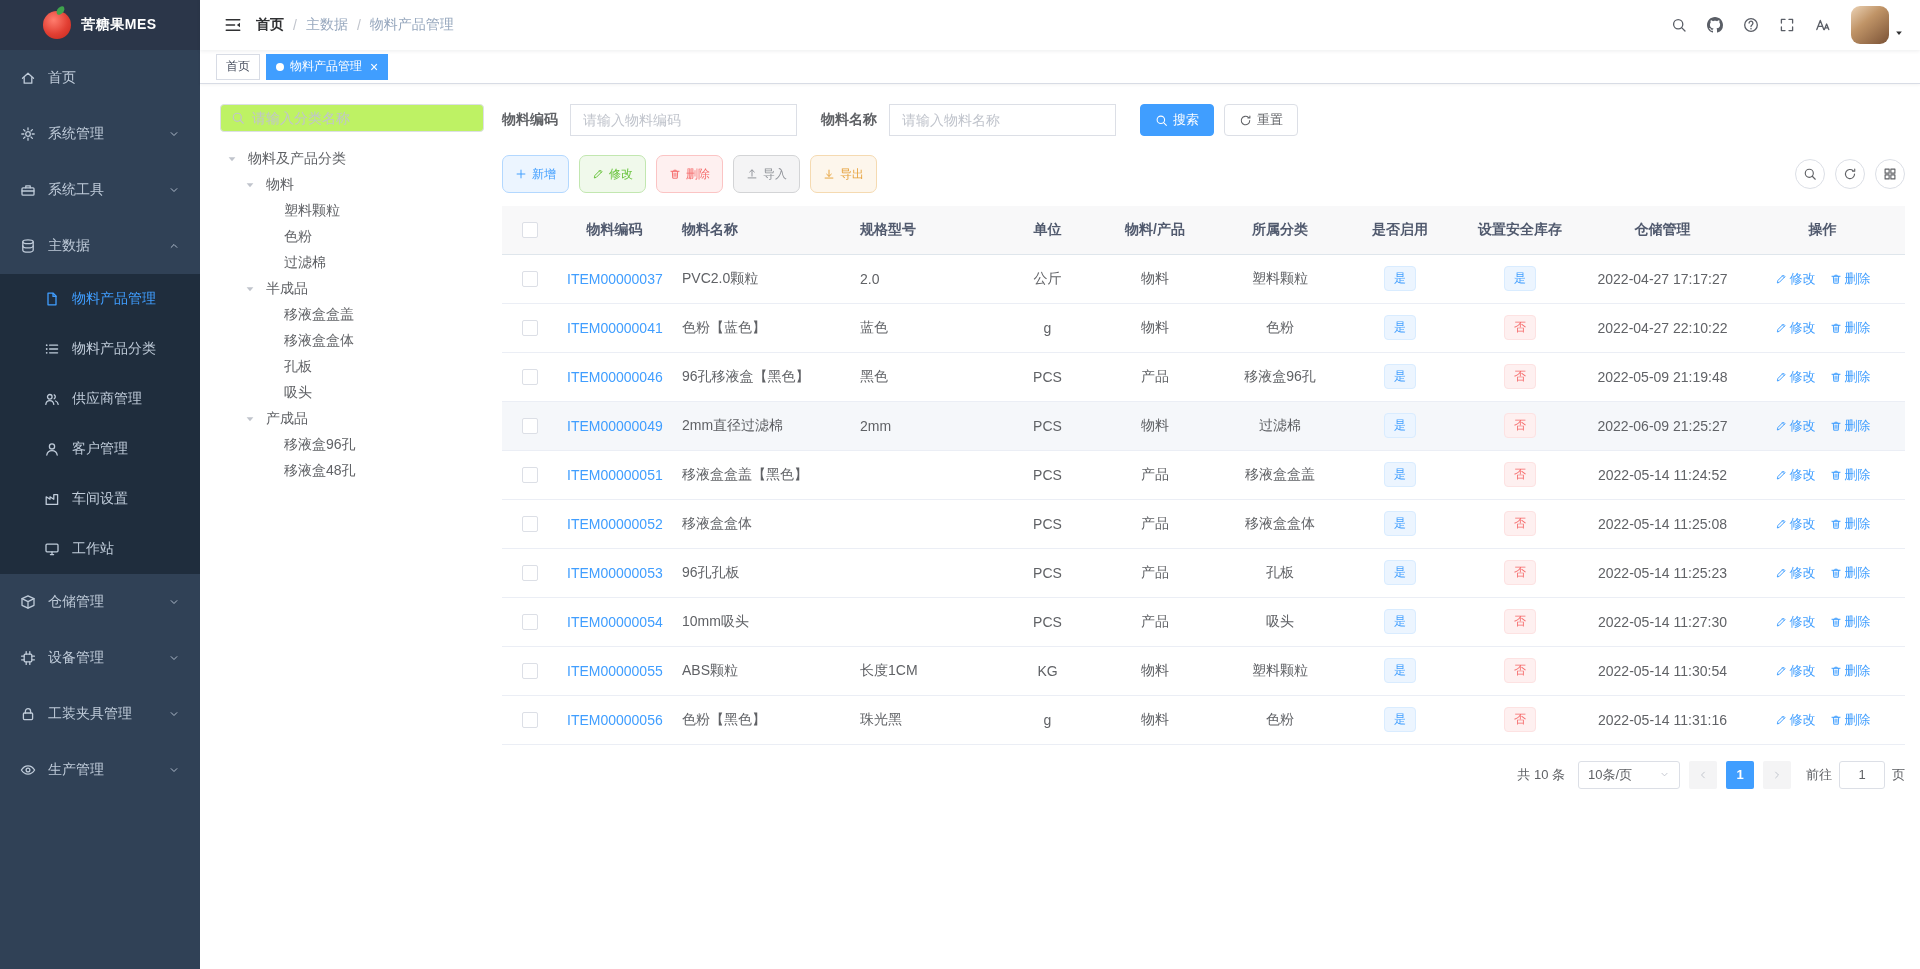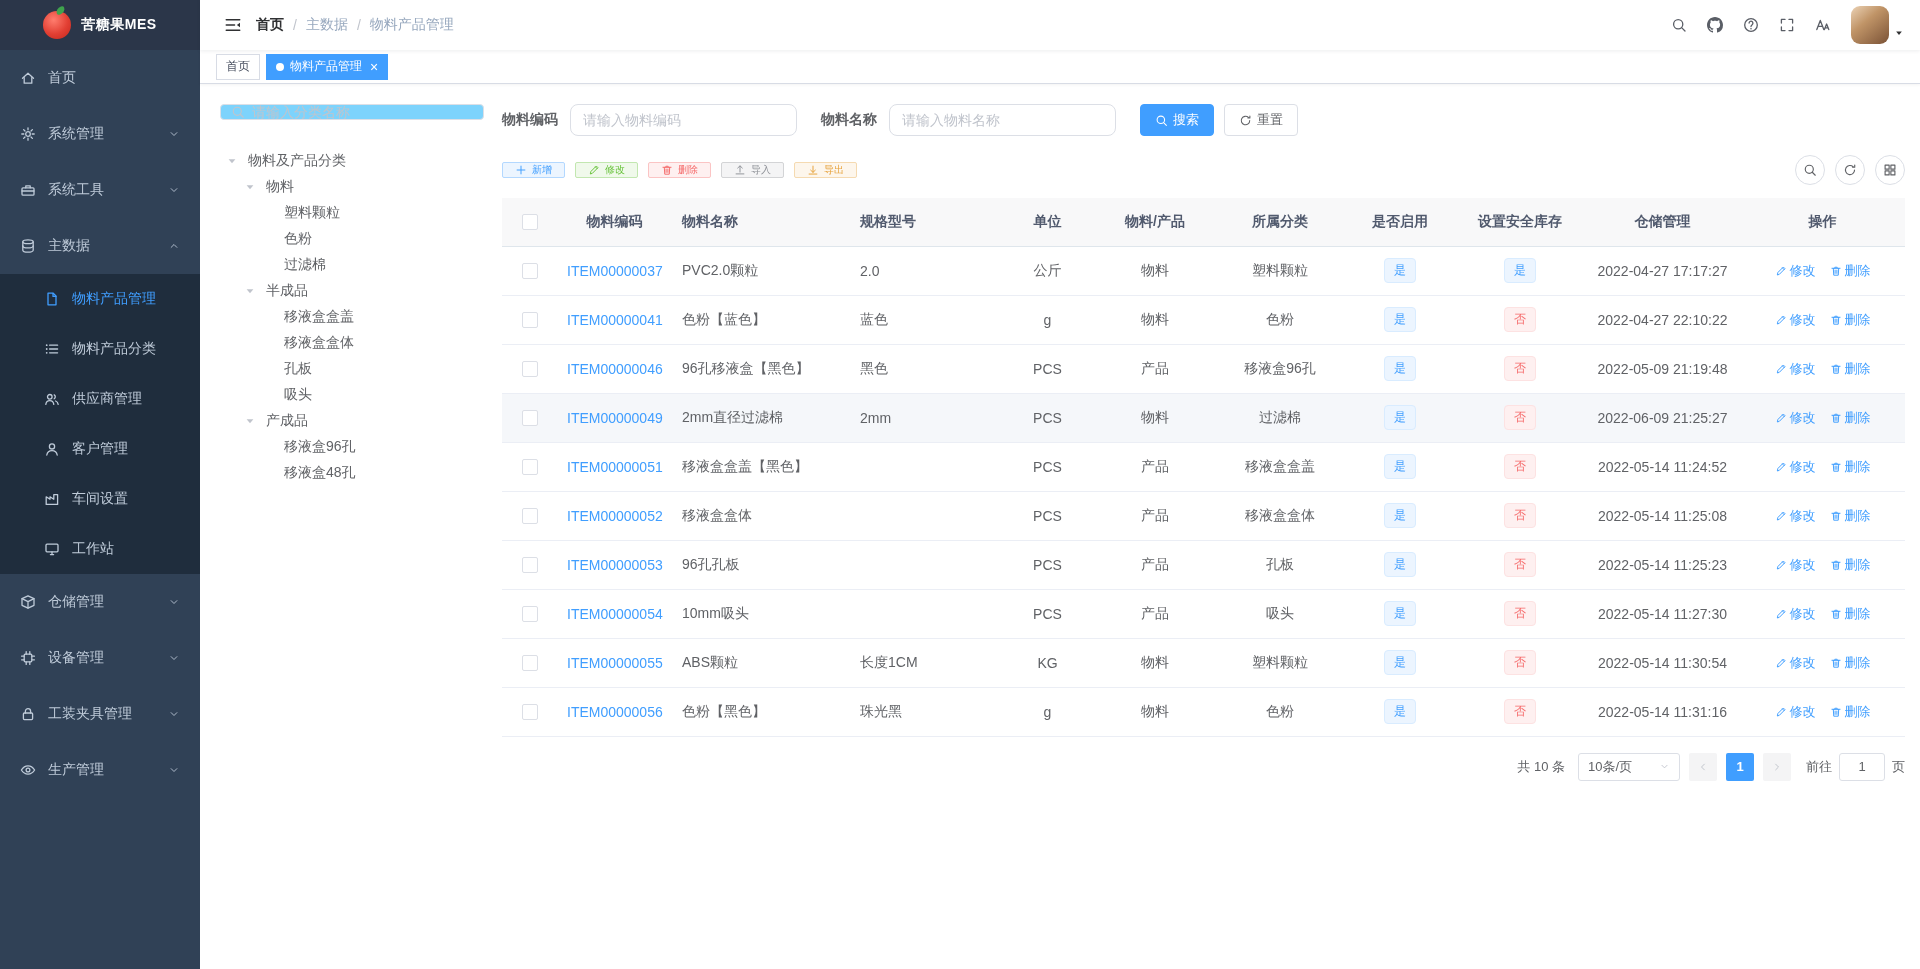--- a/index.html
+++ b/index.html
@@ -41,39 +41,39 @@
   .tags{height:34px;background:#fff;border-bottom:1px solid #d8dce5;box-shadow:0 1px 3px rgba(0,0,0,.05);display:flex;align-items:center;padding:0 16px;gap:6px;position:relative;z-index:2}
   .tag-item{height:26px;border:1px solid #d8dce5;background:#fff;padding:0 9px;font-size:12px;color:#495060;display:inline-flex;align-items:center;gap:6px;cursor:pointer}
   .tag-item.active{background:#409eff;border-color:#409eff;color:#fff}
   .tag-dot{width:8px;height:8px;border-radius:50%;background:#fff;display:inline-block}
   .tag-close{font-size:14px;line-height:1;margin-left:2px}
 
   .content{flex:1;display:flex;padding:20px 15px 0 20px;background:#fff;overflow:hidden}
 
   
   .tree-panel{width:264px;min-width:264px;margin-right:18px}
-  .search-box{height:16px;border:1px solid #dcdfe6;border-radius:4px;display:flex;align-items:center;padding:0 10px;gap:7px;color:#c0c4cc;background:#7dd3fc}
+  .search-box{height:28px;border:1px solid #dcdfe6;border-radius:4px;display:flex;align-items:center;padding:0 10px;gap:7px;color:#c0c4cc;background:#bef264}
   .search-box input{border:none;outline:none;flex:1;font-size:14px;color:#606266;min-width:0;background:transparent}
   .search-box input::placeholder{color:#c0c4cc}
-  .tree{margin-top:28px}
+  .tree{margin-top:14px}
   .tree-node{height:26px;display:flex;align-items:center;cursor:pointer;font-size:14px;color:#606266;border-radius:3px}
   .tree-caret{width:22px;height:16px;color:#c0c4cc;display:inline-flex;align-items:center;flex-shrink:0}
   .tree-caret.hidden svg{visibility:hidden}
 
   
   .table-panel{flex:1;display:flex;flex-direction:column;min-width:0}
   .filter-row{display:flex;align-items:center}
   .f-label{font-weight:700;color:#606266;margin-right:12px;white-space:nowrap}
-  .f-input{width:227px;height:32px;border:1px solid #dcdfe6;border-radius:8px;padding:0 12px;font-size:14px;color:#606266;outline:none;margin-right:24px}
+  .f-input{width:227px;height:32px;border:1px solid #dcdfe6;border-radius:0;padding:0 12px;font-size:14px;color:#606266;outline:none;margin-right:24px}
   .f-input::placeholder{color:#c0c4cc}
   .btn{display:inline-flex;align-items:center;justify-content:center;gap:5px;border-radius:4px;cursor:pointer;border:1px solid transparent;font-size:13px;height:32px;padding:0 14px;white-space:nowrap}
   .btn-primary{background:#409eff;border-color:#409eff;color:#fff}
   .btn-default{background:#fff;border-color:#dcdfe6;color:#606266;margin-left:10px}
   .toolbar{display:flex;align-items:center;margin-top:19px}
-  .btn-mini{height:16px;padding:0 12px;font-size:10px;border-radius:2px;display:inline-flex;align-items:center;gap:5px;border:1px solid;cursor:pointer;margin-right:10px;background:#fff;white-space:nowrap}
+  .btn-mini{height:38px;padding:0 12px;font-size:12px;border-radius:7px;display:inline-flex;align-items:center;gap:5px;border:1px solid;cursor:pointer;margin-right:10px;background:#fff;white-space:nowrap}
   .bp{color:#409eff;background:#ecf5ff;border-color:#b3d8ff}
   .bs{color:#67c23a;background:#f0f9eb;border-color:#c2e7b0}
   .bd{color:#f56c6c;background:#fef0f0;border-color:#fbc4c4}
   .bi{color:#909399;background:#f4f4f5;border-color:#d3d4d6}
   .bw{color:#e6a23c;background:#fdf6ec;border-color:#f5dab1}
   .tool-circles{margin-left:auto;display:flex;gap:10px}
   .circle-btn{width:30px;height:30px;border-radius:50%;border:1px solid #dcdfe6;background:#fff;color:#606266;display:flex;align-items:center;justify-content:center;cursor:pointer}
 
   
   table{width:100%;border-collapse:collapse;margin-top:13px;table-layout:fixed}

